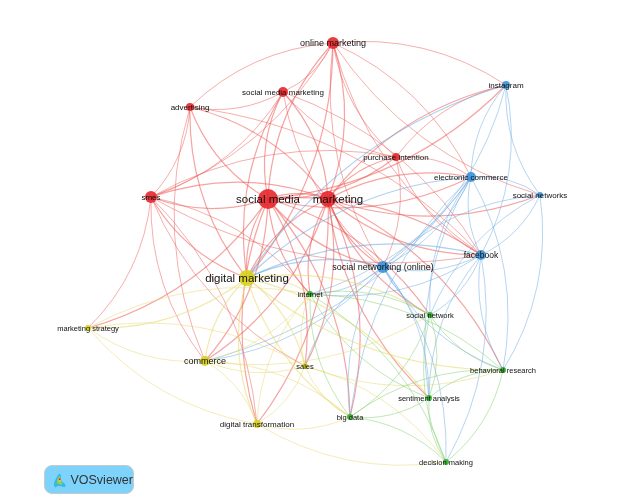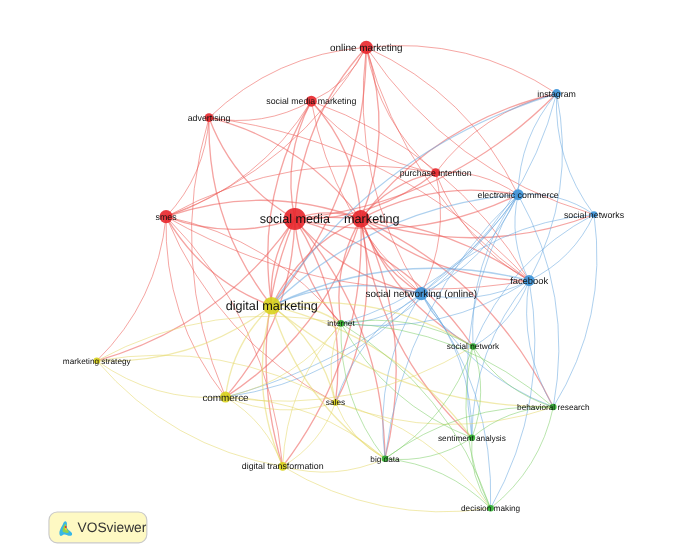--- a/index.html
+++ b/index.html
@@ -1,21 +1,21 @@
 <!DOCTYPE html>
 <html><head>
 <meta charset="utf-8">
 <style>
   html, body { margin:0; padding:0; background:#ffffff; }
   body { width:636px; height:504px; position:relative; overflow:hidden; font-family:"DejaVu Sans", sans-serif; }
   #canvas { position:absolute; left:0; top:0; width:636px; height:504px; }
   .node-label { font-family:"Liberation Sans", sans-serif; fill:#111; }
   .logo-box {
     position:absolute; left:44px; top:465px; width:90px; height:29px;
-    border:1px solid #c9c9c9; border-radius:8px; background:#fef9c3;
+    border:1px solid #c9c9c9; border-radius:8px; background:#7dd3fc;
     box-sizing:border-box; display:flex; align-items:center; padding-left:7px;
   }
   .logo-text { font-family:"Liberation Sans", sans-serif; font-size:12.5px; color:#333; margin-left:3px; }
 </style>
 </head>
 <body>
 
 <svg id="canvas" viewBox="0 0 636 504" xmlns="http://www.w3.org/2000/svg">
   <g id="edges">
       <path d="M333,43 Q316.82,76.5 283,92" fill="none" stroke="#ec5a55" stroke-opacity="0.55" stroke-width="0.9"></path>

